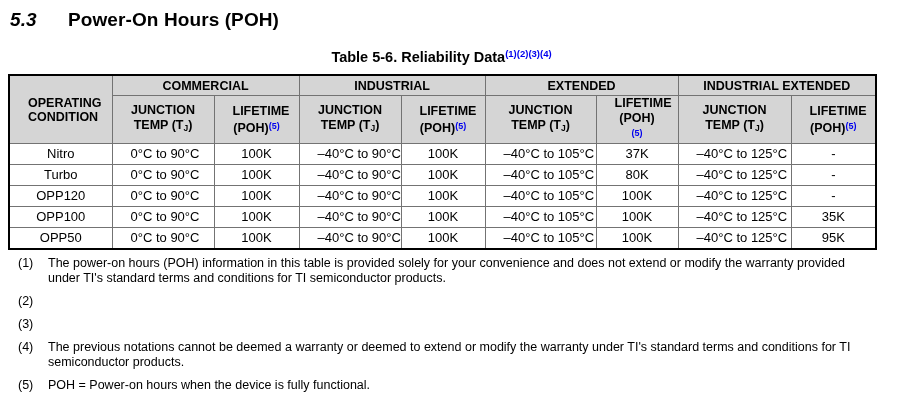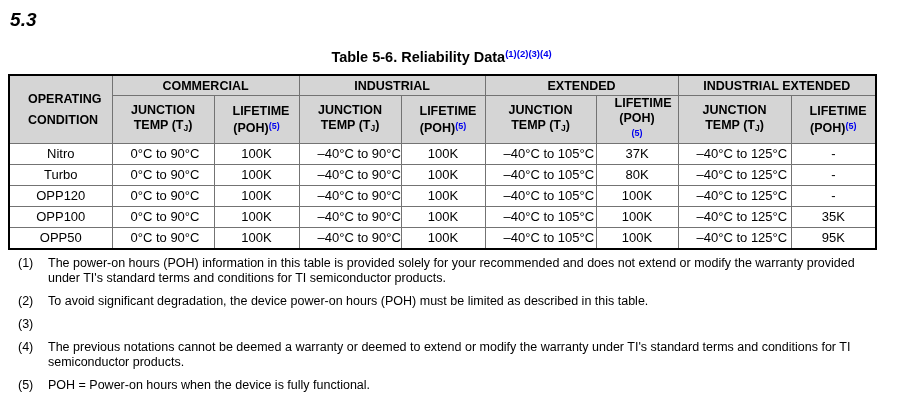--- a/index.html
+++ b/index.html
@@ -48,39 +48,40 @@
     border: 1px solid #737373;
     padding: 0 18px;
     text-align: center;
     overflow: hidden;
   }
   th.corner, th.group, th.sub {
     background: #d5d5d5;
     font-weight: bold;
     font-size: 12.5px;
   }
-  th.corner { line-height: 21px; }
+  th.corner { line-height: 14px; }
   tr.group-row th { height: 19px; }
   tr.sub-row th { height: 41px; line-height: 15px; }
   sub.subj { font-size: 8.5px; vertical-align: -2px; font-weight: bold; }
   sup.ref5 { font-size: 9px; font-weight: bold; color: #0000ee; vertical-align: 3px; }
   tbody td { height: 20px; font-size: 13px; line-height: 20px; white-space: nowrap; }
 
   .footnotes { margin: 6px 0 0 18px; font-size: 12.5px; }
   .footnote { display: flex; margin-bottom: 8px; line-height: 15px; }
   .fn-num { width: 30px; flex: none; }
   .fn-text { max-width: 830px; }
 </style>
 </head>
 <body>
 
 <div class="page">
 
   <div class="heading">
     <span class="sec-num">5.3</span>
+    <span>Power-On Hours (POH)</span>
   </div>
 
   <div class="table-title">
     <span>Table 5-6. Reliability Data</span><span class="ref-sup">(1)(2)(3)(4)</span>
   </div>
 
   <table class="reliability">
     <colgroup>
       <col style="width:103px">
         <col style="width:102px">
@@ -166,25 +167,24 @@
         <td>100K</td>
         <td>–40°C to 125°C</td>
         <td>95K</td>
       </tr>
     </tbody>
   </table>
 
   <div class="footnotes">
     <div class="footnote">
       <span class="fn-num">(1)</span>
-      <div class="fn-text">The power-on hours (POH) information in this table is provided solely for your recommended and does not extend or modify the warranty provided under TI's standard terms and conditions for TI semiconductor products.</div>
+      <div class="fn-text">The power-on hours (POH) information in this table is provided solely for your convenience and does not extend or modify the warranty provided under TI's standard terms and conditions for TI semiconductor products.</div>
     </div>
     <div class="footnote">
       <span class="fn-num">(2)</span>
-      <div class="fn-text">To avoid significant degradation, the device power-on hours (POH) must be limited as described in this table.</div>
     </div>
     <div class="footnote">
       <span class="fn-num">(3)</span>
     </div>
     <div class="footnote">
       <span class="fn-num">(4)</span>
       <div class="fn-text">The previous notations cannot be deemed a warranty or deemed to extend or modify the warranty under TI's standard terms and conditions for TI semiconductor products.</div>
     </div>
     <div class="footnote">
       <span class="fn-num">(5)</span>

